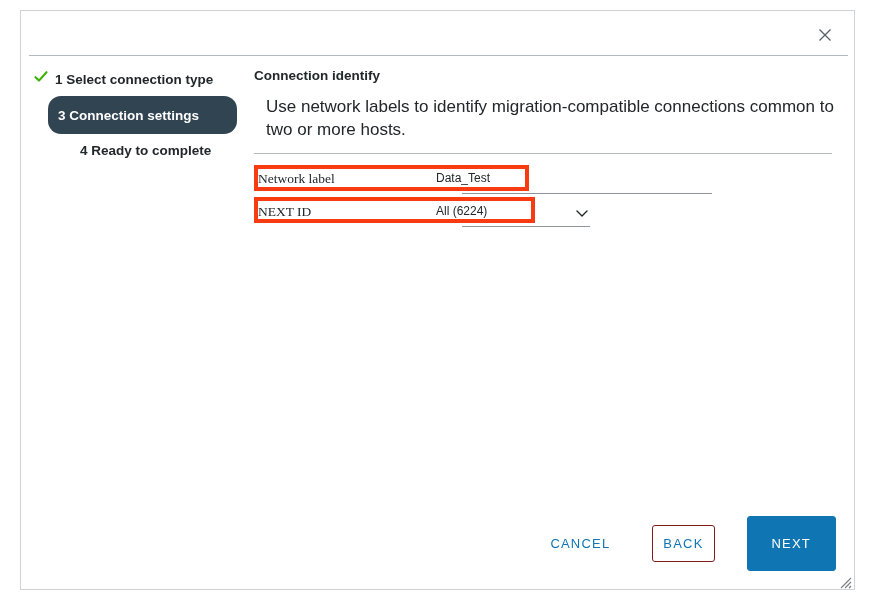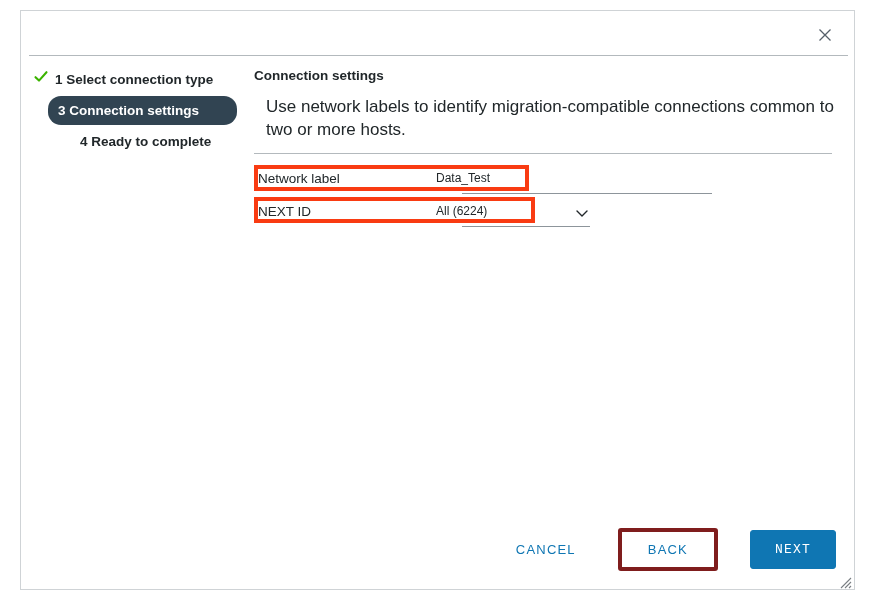--- a/index.html
+++ b/index.html
@@ -103,21 +103,21 @@
     position: absolute;
     left: 26px;
     font-size: 13.5px;
     font-weight: bold;
     color: #21272a;
     white-space: nowrap;
   }
   .step.active {
     background: #314452;
     border-radius: 13px;
-    height: 29px;
+    height: 38px;
     width: 189px;
     margin-left: 19px;
   }
   .step.active .step-label {
     left: 10px;
     color: #ffffff;
   }
   .step.pending .step-label {
     left: 26px;
     font-weight: bold;
@@ -157,20 +157,21 @@
     position: relative;
     height: 33px;
   }
   .row-label {
     position: absolute;
     left: 4px;
     top: 5px;
     font-size: 13.5px;
     color: #21272a;
     white-space: nowrap;
+    font-family: Liberation Serif, serif;
   }
   .row-value {
     position: absolute;
     left: 182px;
     top: 5px;
     font-size: 12px;
     color: #21272a;
     white-space: nowrap;
   }
   .input-underline {
@@ -218,38 +219,38 @@
     border: none;
     color: #0f76b3;
     font-family: inherit;
     font-size: 13px;
     letter-spacing: 1.2px;
     padding: 8px 10px;
     cursor: pointer;
   }
   #back-button {
     background: #ffffff;
-    border: 4px solid #7f1d1d;
+    border: 1px solid #7f1d1d;
     border-radius: 3px;
     color: #0f76b3;
     font-family: inherit;
     font-size: 13px;
     letter-spacing: 1.2px;
-    padding: 10px 26px;
+    padding: 10px 10px;
     cursor: pointer;
   }
   #next-button {
     background: #0f76b3;
     border: 1px solid #0f76b3;
     border-radius: 3px;
     color: #ffffff;
-    font-family: Liberation Mono, monospace;
+    font-family: Liberation Sans, sans-serif;
     font-size: 13px;
     letter-spacing: 1.2px;
-    padding: 11px 24px;
+    padding: 19px 24px;
     cursor: pointer;
   }
 
   
   #resize-grip {
     position: absolute;
     right: 2px;
     bottom: 2px;
     width: 12px;
     height: 12px;
@@ -288,21 +289,21 @@
         <span class="step-label">3 Connection settings</span>
       </div>
 
       <div class="step pending">
         <span class="step-label">4 Ready to complete</span>
       </div>
 
     </div>
 
     <div id="main">
-      <div id="section-title">Connection settings</div>
+      <div id="section-title">Connection identify</div>
       <p id="section-desc">Use network labels to identify migration-compatible connections common to two or more hosts.</p>
       <div id="main-divider"></div>
 
       <div id="form">
 
         <div class="form-row">
           <span class="row-label">Network label</span>
           <span class="row-value">Data_Test</span>
           <div class="input-underline" id="network-underline"></div>
         </div>

